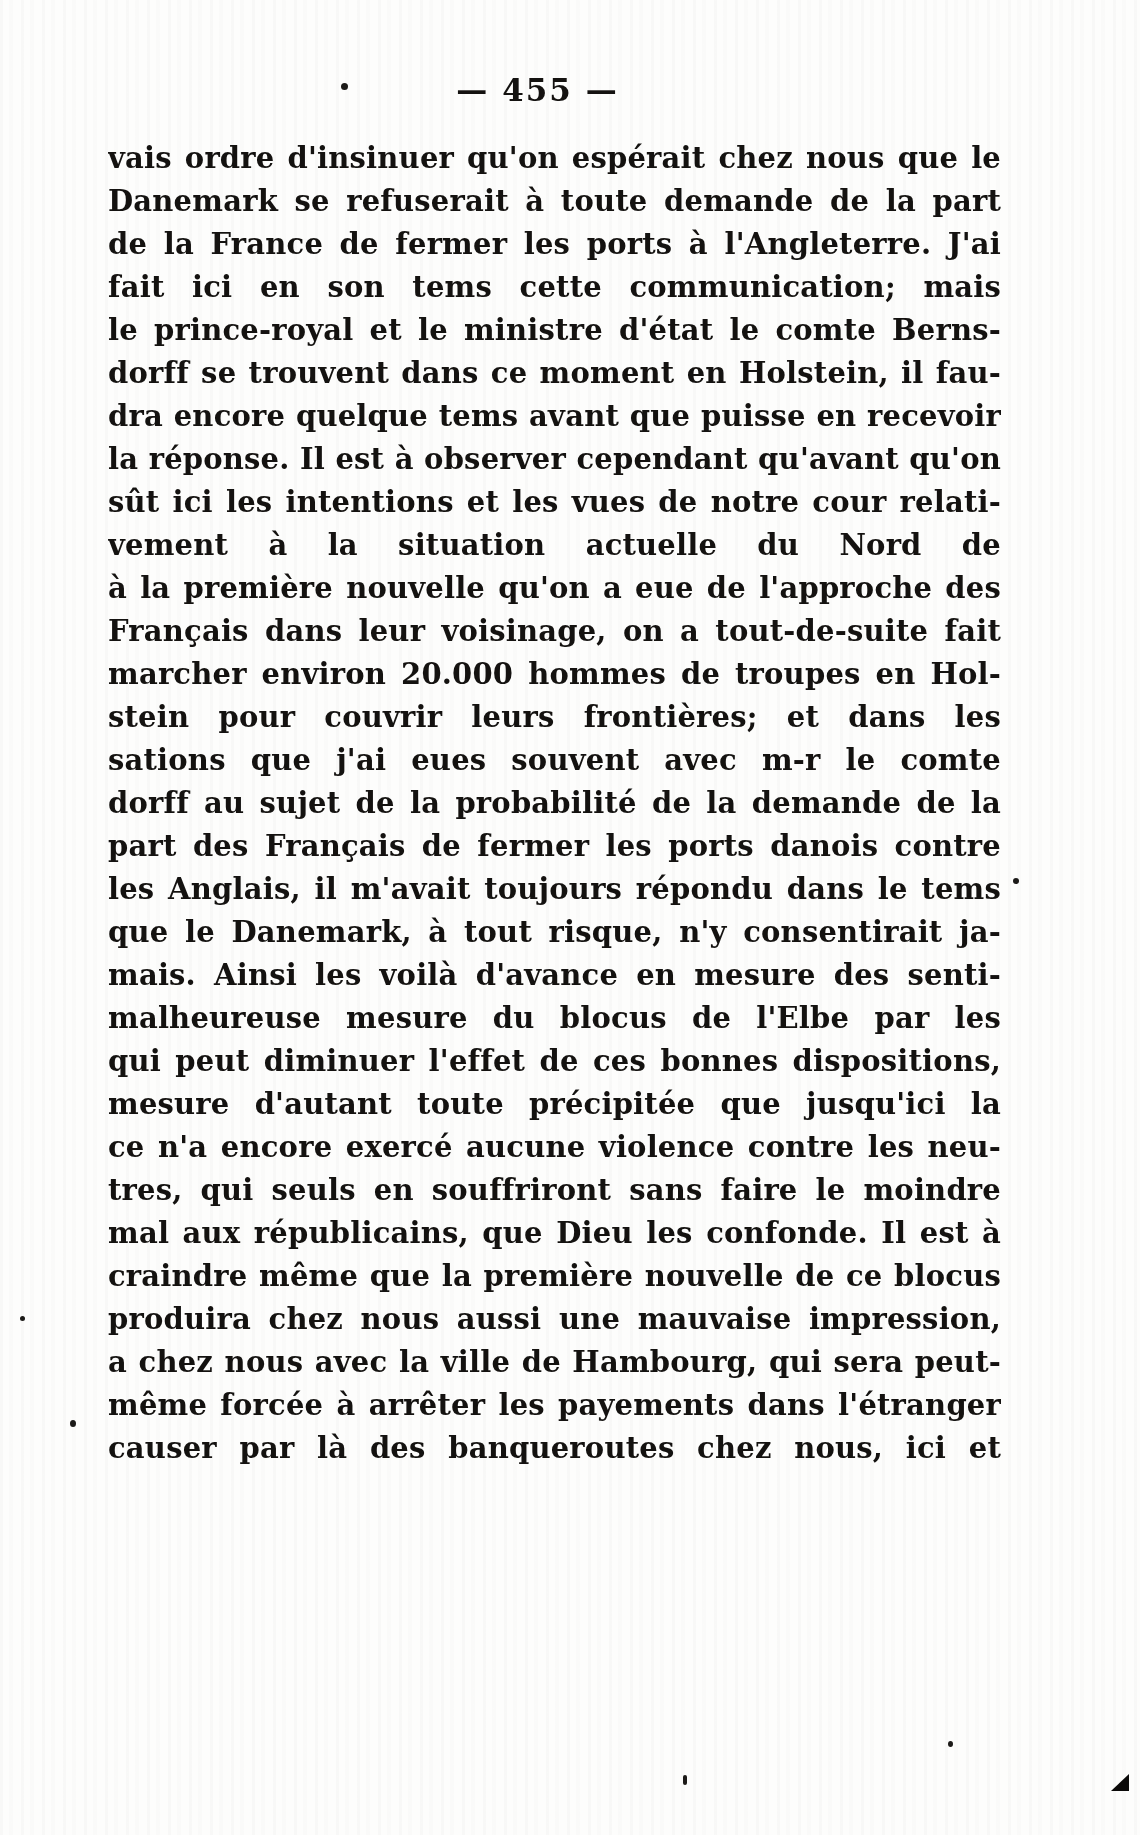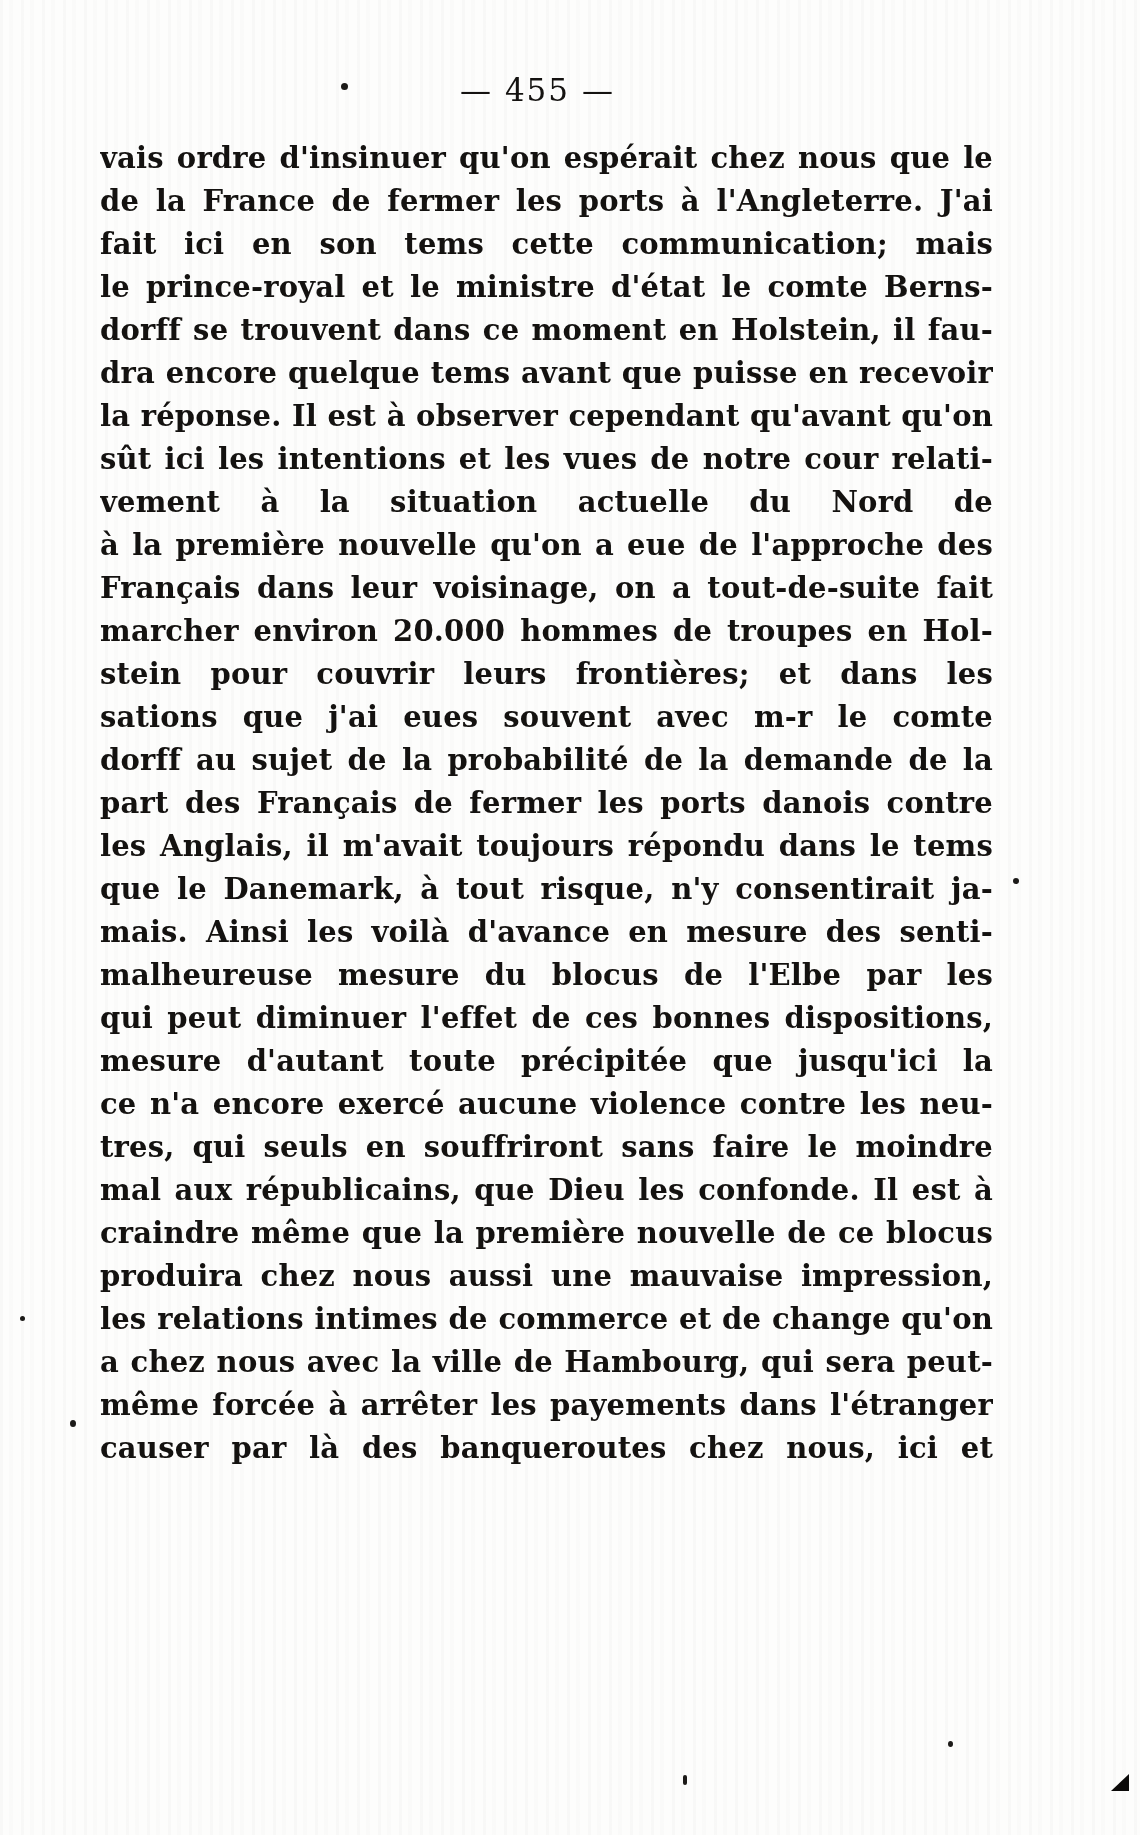--- a/index.html
+++ b/index.html
@@ -22,27 +22,27 @@
     font-family: "DejaVu Serif", "Liberation Serif", serif;
     color: #141210;
   }
   .page-number {
     position: absolute;
     left: 95px;
     top: 72px;
     width: 885px;
     text-align: center;
     font-size: 31px;
-    font-weight: 400;
+    font-weight: 700;
     letter-spacing: 2px;
     white-space: nowrap;
   }
   .text-block {
     position: absolute;
-    left: 100px;
+    left: 108px;
     top: 137px;
     width: 893px;
   }
   .text-line {
     height: 43px;
     line-height: 43px;
     font-size: 29px;
     font-weight: 700;
     letter-spacing: 0.2px;
     text-align: justify;
@@ -74,20 +74,21 @@
 </style>
 </head>
 <body>
 
 <div class="page">
 
   <div class="page-number">— 455 —</div>
 
   <div class="text-block">
       <div class="text-line">vais ordre d'insinuer qu'on espérait chez nous que le</div>
+      <div class="text-line">Danemark se refuserait à toute demande de la part</div>
       <div class="text-line">de la France de fermer les ports à l'Angleterre. J'ai</div>
       <div class="text-line">fait ici en son tems cette communication; mais comme</div>
       <div class="text-line">le prince-royal et le ministre d'état le comte Berns-</div>
       <div class="text-line">dorff se trouvent dans ce moment en Holstein, il fau-</div>
       <div class="text-line">dra encore quelque tems avant que puisse en recevoir</div>
       <div class="text-line">la réponse. Il est à observer cependant qu'avant qu'on</div>
       <div class="text-line">sût ici les intentions et les vues de notre cour relati-</div>
       <div class="text-line">vement à la situation actuelle du Nord de l'Allemagne,</div>
       <div class="text-line">à la première nouvelle qu'on a eue de l'approche des</div>
       <div class="text-line">Français dans leur voisinage, on a tout-de-suite fait</div>
@@ -100,21 +101,20 @@
       <div class="text-line">que le Danemark, à tout risque, n'y consentirait ja-</div>
       <div class="text-line">mais. Ainsi les voilà d'avance en mesure des senti-</div>
       <div class="text-line">malheureuse mesure du blocus de l'Elbe par les Anglais</div>
       <div class="text-line">qui peut diminuer l'effet de ces bonnes dispositions,</div>
       <div class="text-line">mesure d'autant toute précipitée que jusqu'ici la Fran-</div>
       <div class="text-line">ce n'a encore exercé aucune violence contre les neu-</div>
       <div class="text-line">tres, qui seuls en souffriront sans faire le moindre</div>
       <div class="text-line">mal aux républicains, que Dieu les confonde. Il est à</div>
       <div class="text-line">craindre même que la première nouvelle de ce blocus</div>
       <div class="text-line">produira chez nous aussi une mauvaise impression, vu</div>
-      <div class="text-line">les relations intimes de commerce et de change qu'on</div>
       <div class="text-line">a chez nous avec la ville de Hambourg, qui sera peut-</div>
       <div class="text-line">même forcée à arrêter les payements dans l'étranger et</div>
       <div class="text-line">causer par là des banqueroutes chez nous, ici et même</div>
     </div>
 
   <span class="speck s1"></span>
   <span class="speck s2"></span>
   <span class="speck s3"></span>
   <span class="speck s4"></span>
   <span class="speck s5"></span>

